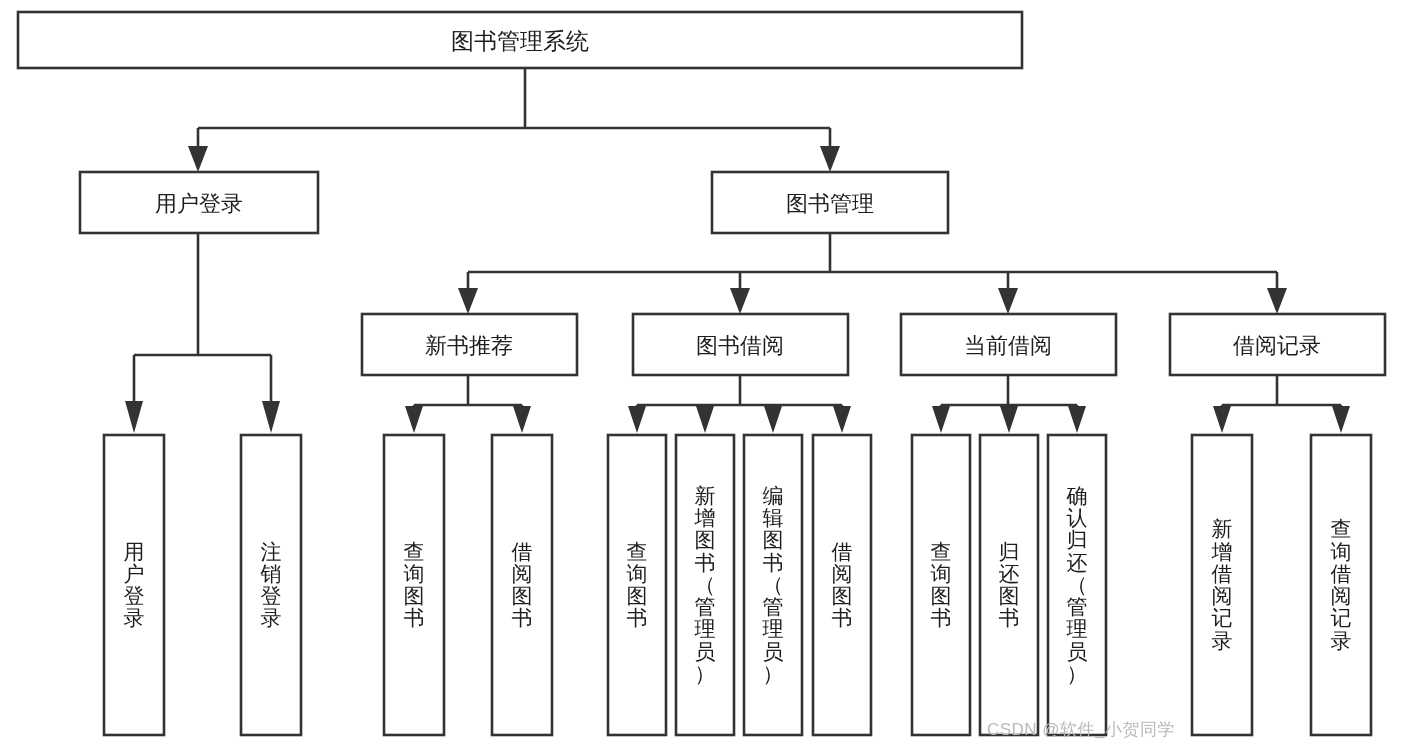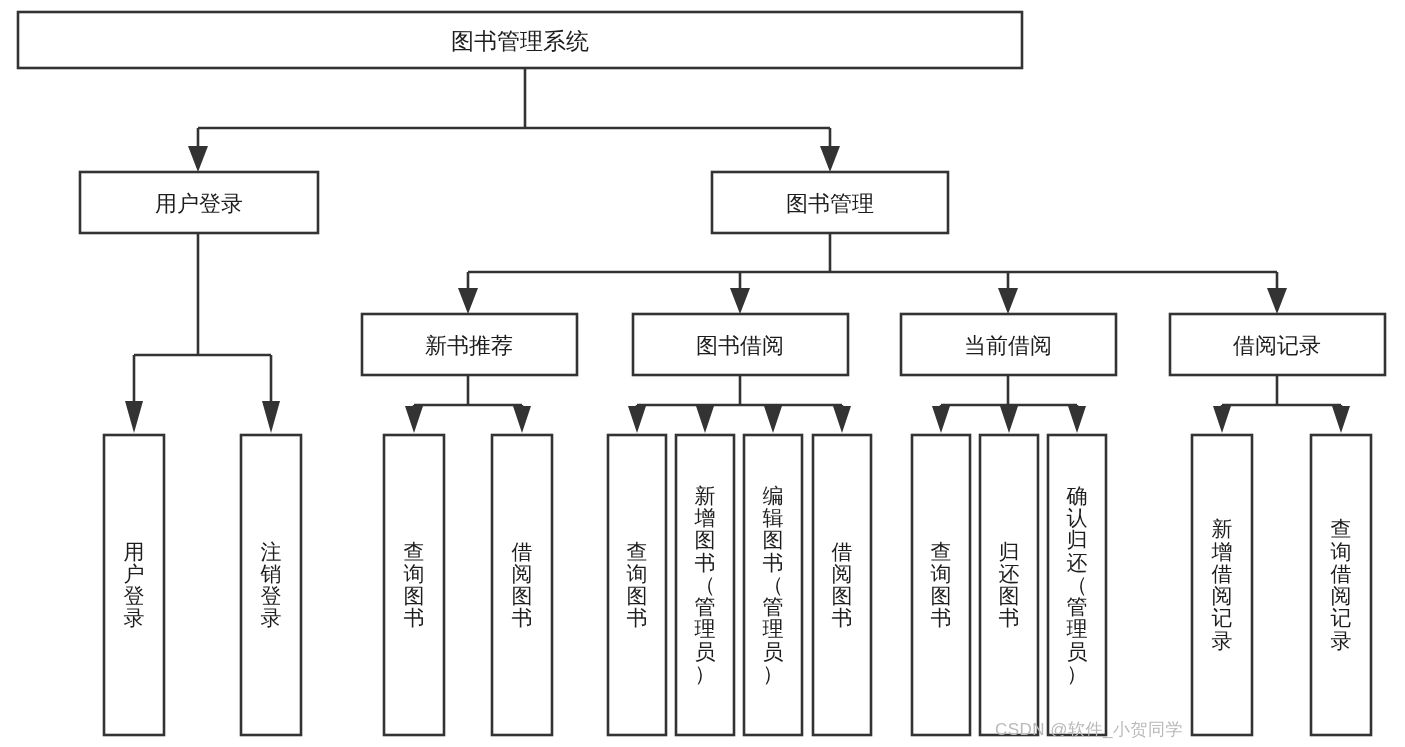--- a/index.html
+++ b/index.html
@@ -68,21 +68,21 @@
     line-height: 1.06;
     color: #1d1d1d;
     pointer-events: none;
     text-align: center;
   }
   .leaf-label span {
     display: block;
   }
   .watermark {
     position: absolute;
-    right: 8px;
+    right: 16px;
     bottom: 6px;
     font-family: "Liberation Sans", "DejaVu Sans", sans-serif;
     font-size: 17px;
     color: #b9b9b9;
     white-space: nowrap;
     letter-spacing: 0.5px;
   }
 </style>
 </head>
 <body>

